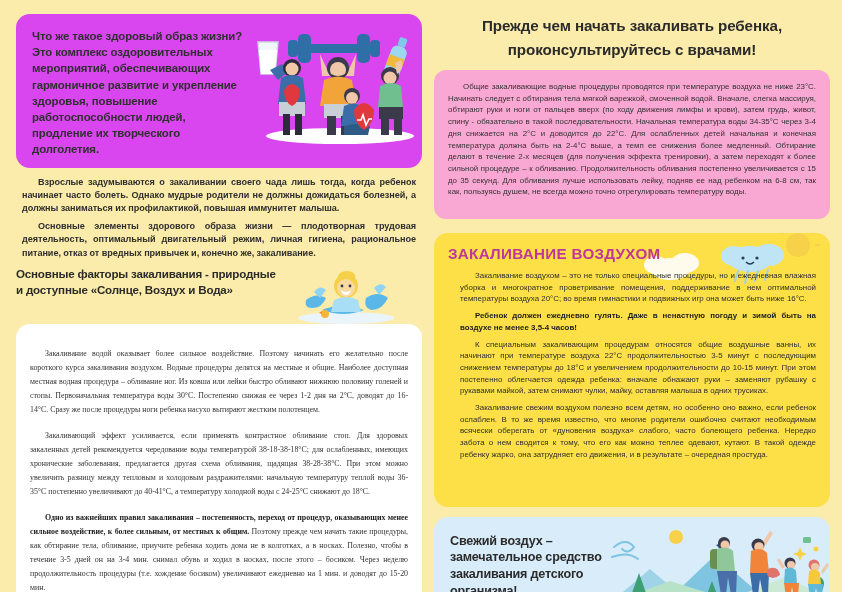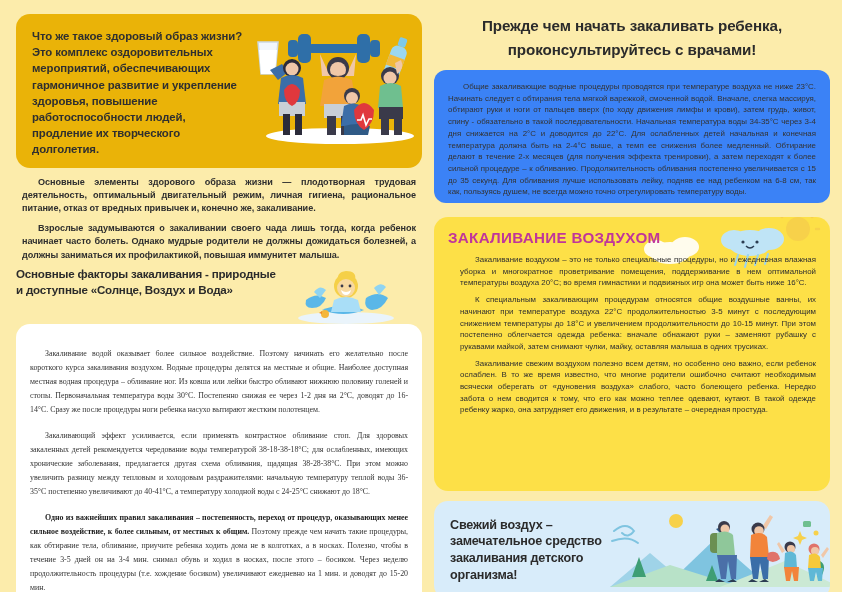--- a/index.html
+++ b/index.html
@@ -9,21 +9,21 @@
     background:#fcecab;
     font-family:"Liberation Sans", sans-serif;
     -webkit-font-smoothing:antialiased;
   }
   .page{position:relative;width:842px;height:592px;}
 
   
   .col-left{position:absolute;left:16px;top:14px;width:406px;}
 
   .card-blue-top{
-    background:#eab308;border-radius:14px;
+    background:#d946ef;border-radius:14px;
     padding:14px 16px 10px 16px;
     display:flex;align-items:flex-start;gap:4px;
     min-height:126px;
   }
   .intro-text{
     font-size:11.4px;line-height:16.2px;font-weight:bold;color:#2f2f2f;
     width:212px;flex:0 0 212px;letter-spacing:-0.1px;
   }
   .intro-art{flex:1;position:relative;height:120px;}
 
@@ -59,21 +59,21 @@
   p.small b{color:#1c1c1c;}
 
   
   .col-right{position:absolute;left:434px;top:12px;width:396px;}
 
   .h-top-right{
     text-align:center;font-size:15.2px;line-height:24px;font-weight:bold;
     color:#2b2b2b;margin:2px 0 8px 0;letter-spacing:-0.1px;
   }
   .card-white-r{
-    background:#3b82f6;border-radius:12px;padding:11px 14px 5px 14px;
+    background:#f9a8d4;border-radius:12px;padding:11px 14px 21px 14px;
   }
   p.small-r{
     margin:0;font-size:7.9px;line-height:11.7px;color:#333;
     text-align:justify;text-indent:15px;
   }
 
   .card-air{
     background:#fde047;border-radius:14px;margin-top:14px;
     padding:12px 14px 10px 14px;position:relative;overflow:hidden;
     min-height:252px;
@@ -174,22 +174,22 @@
             <path d="M96 78 q9 -5 18 0 l3 20 h-24 z" fill="#3b6ea8"></path>
             <path d="M96 98 q14 -4 26 0 l-2 9 h-24z" fill="#2f5a86"></path>
             <path d="M106 82 q10 -14 20 0 q0 14 -10 20 q-10 -6 -10 -20z" fill="#e0383d"></path>
             <path d="M109 92 l4 0 l2 -5 l3 10 l3 -6 l3 0" fill="none" stroke="#ffffff" stroke-width="1.6"></path>
           </g>
         </svg>
       </div>
     </div>
 
     <div class="body-block">
+      <p class="body tight">Взрослые задумываются о закаливании своего чада лишь тогда, когда ребенок начинает часто болеть. Однако мудрые родители не должны дожидаться болезней, а должны заниматься их профилактикой, повышая иммунитет малыша.</p>
       <p class="body">Основные элементы здорового образа жизни — плодотворная трудовая деятельность, оптимальный двигательный режим, личная гигиена, рациональное питание, отказ от вредных привычек и, конечно же, закаливание.</p>
-      <p class="body tight">Взрослые задумываются о закаливании своего чада лишь тогда, когда ребенок начинает часто болеть. Однако мудрые родители не должны дожидаться болезней, а должны заниматься их профилактикой, повышая иммунитет малыша.</p>
     </div>
 
     <div class="factors-row">
       <div class="factors-title">Основные факторы закаливания - природные и доступные «Солнце, Воздух и Вода»</div>
       <div class="factors-art">
         <svg width="120" height="60" viewBox="0 0 120 60">
           <ellipse cx="62" cy="52" rx="48" ry="6" fill="#eaf4fb"></ellipse>
           <g fill="#5ab7e8">
             <path d="M22 34 q10 -8 20 -2 q-4 10 -14 10 q-8 0 -6 -8z"></path>
             <path d="M82 32 q12 -8 22 0 q-6 12 -16 12 q-9 -2 -6 -12z"></path>
@@ -259,20 +259,21 @@
             <line x1="108" y1="42" x2="105" y2="52"></line>
             <line x1="118" y1="42" x2="115" y2="54"></line>
             <line x1="128" y1="42" x2="125" y2="52"></line>
             <line x1="138" y1="41" x2="135" y2="51"></line>
           </g>
         </svg>
       </div>
 
       <div class="h-air">ЗАКАЛИВАНИЕ ВОЗДУХОМ</div>
       <p class="small-a">Закаливание воздухом – это не только специальные процедуры, но и ежедневная влажная уборка и многократное проветривание помещения, поддерживание в нем оптимальной температуры воздуха 20°С; во время гимнастики и подвижных игр она может быть ниже  16°С.</p>
+      <p class="small-a"><b>Ребенок должен ежедневно гулять. Даже в ненастную погоду и зимой быть на воздухе не менее 3,5-4 часов!</b></p>
       <p class="small-a">К специальным закаливающим процедурам относятся общие воздушные ванны, их начинают при температуре воздуха 22°С продолжительностью 3-5 минут с последующим снижением температуры до 18°С и увеличением продолжительности до 10-15 минут. При этом постепенно облегчается одежда ребенка: вначале обнажают руки – заменяют рубашку с рукавами майкой, затем снимают чулки, майку, оставляя малыша в одних трусиках.</p>
       <p class="small-a">Закаливание свежим воздухом полезно всем детям, но особенно оно важно, если ребенок ослаблен. В то же время известно, что многие родители ошибочно считают необходимым всячески оберегать от «дуновения воздуха» слабого, часто болеющего ребенка. Нередко забота о нем сводится к тому, что его как можно теплее одевают, кутают. В такой одежде ребенку жарко, она затрудняет его движения, и в результате – очередная простуда.</p>
     </div>
 
     <div class="card-fresh">
       <div class="fresh-text">Свежий воздух – замечательное средство закаливания детского организма!</div>
       <div class="fresh-art">
         <svg width="230" height="74" viewBox="0 0 230 74" preserveAspectRatio="xMidYMid meet">
 
           <path d="M0 74 L40 40 L80 74 Z" fill="#9fd3e8"></path>

